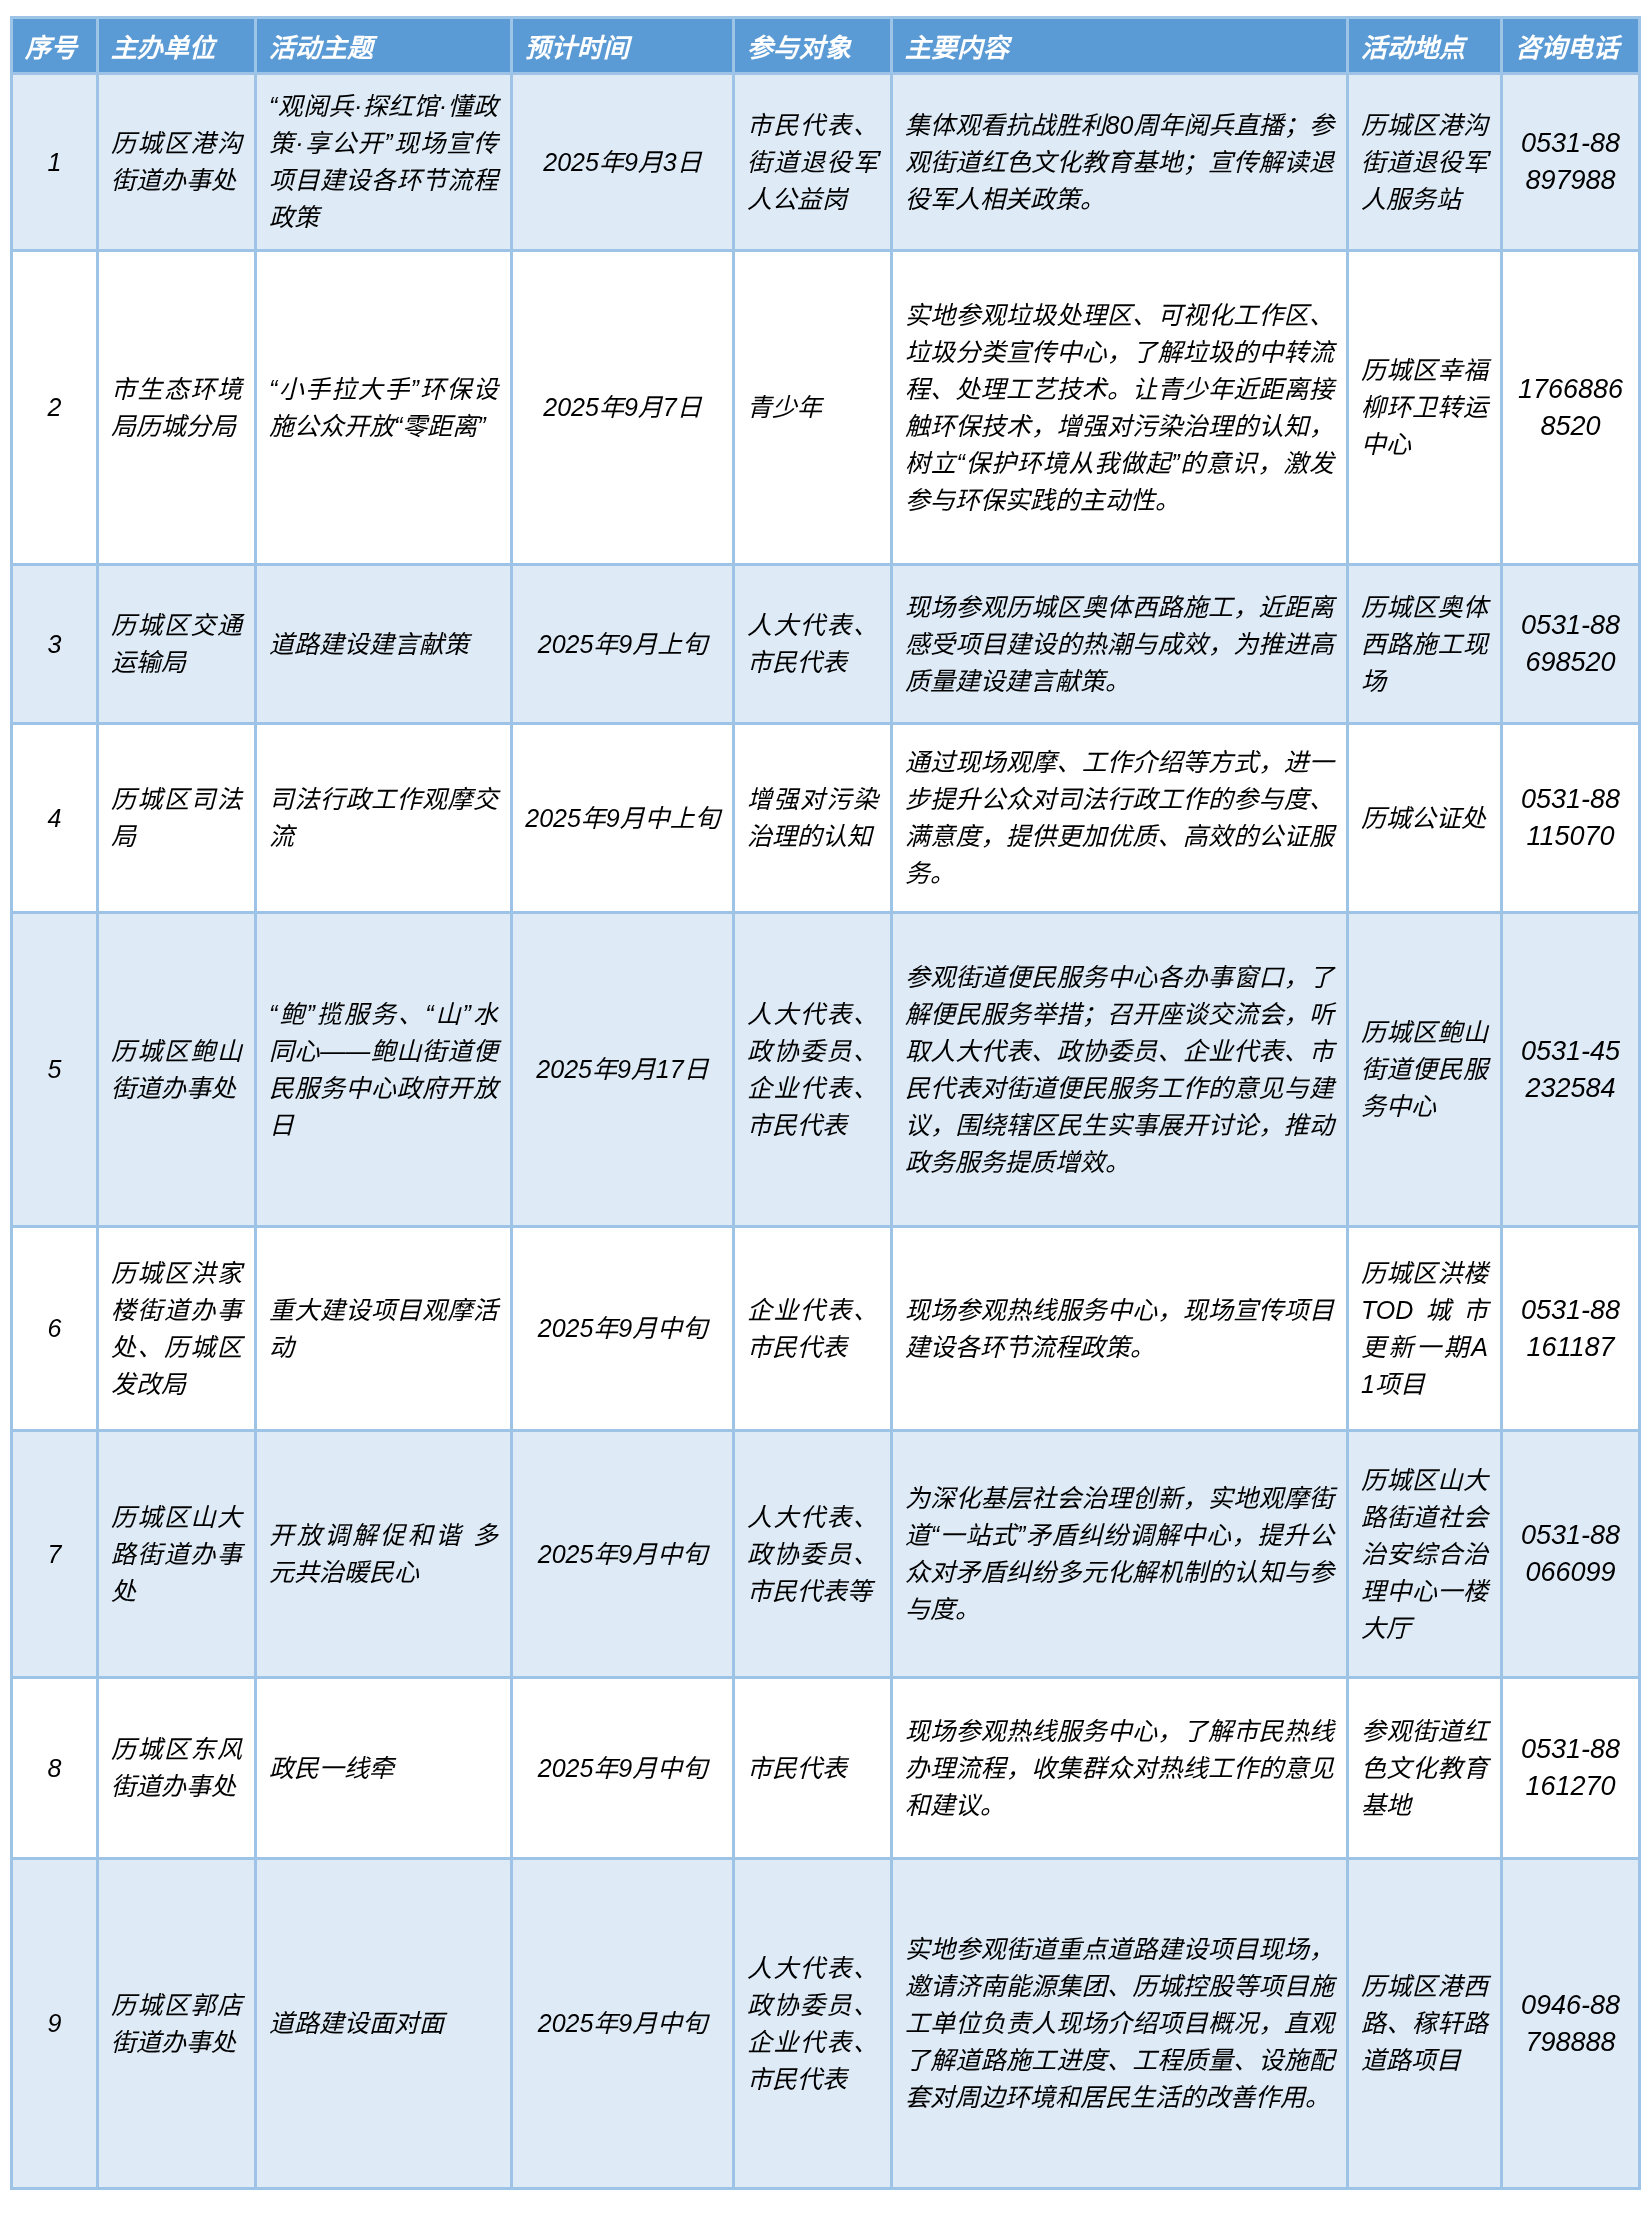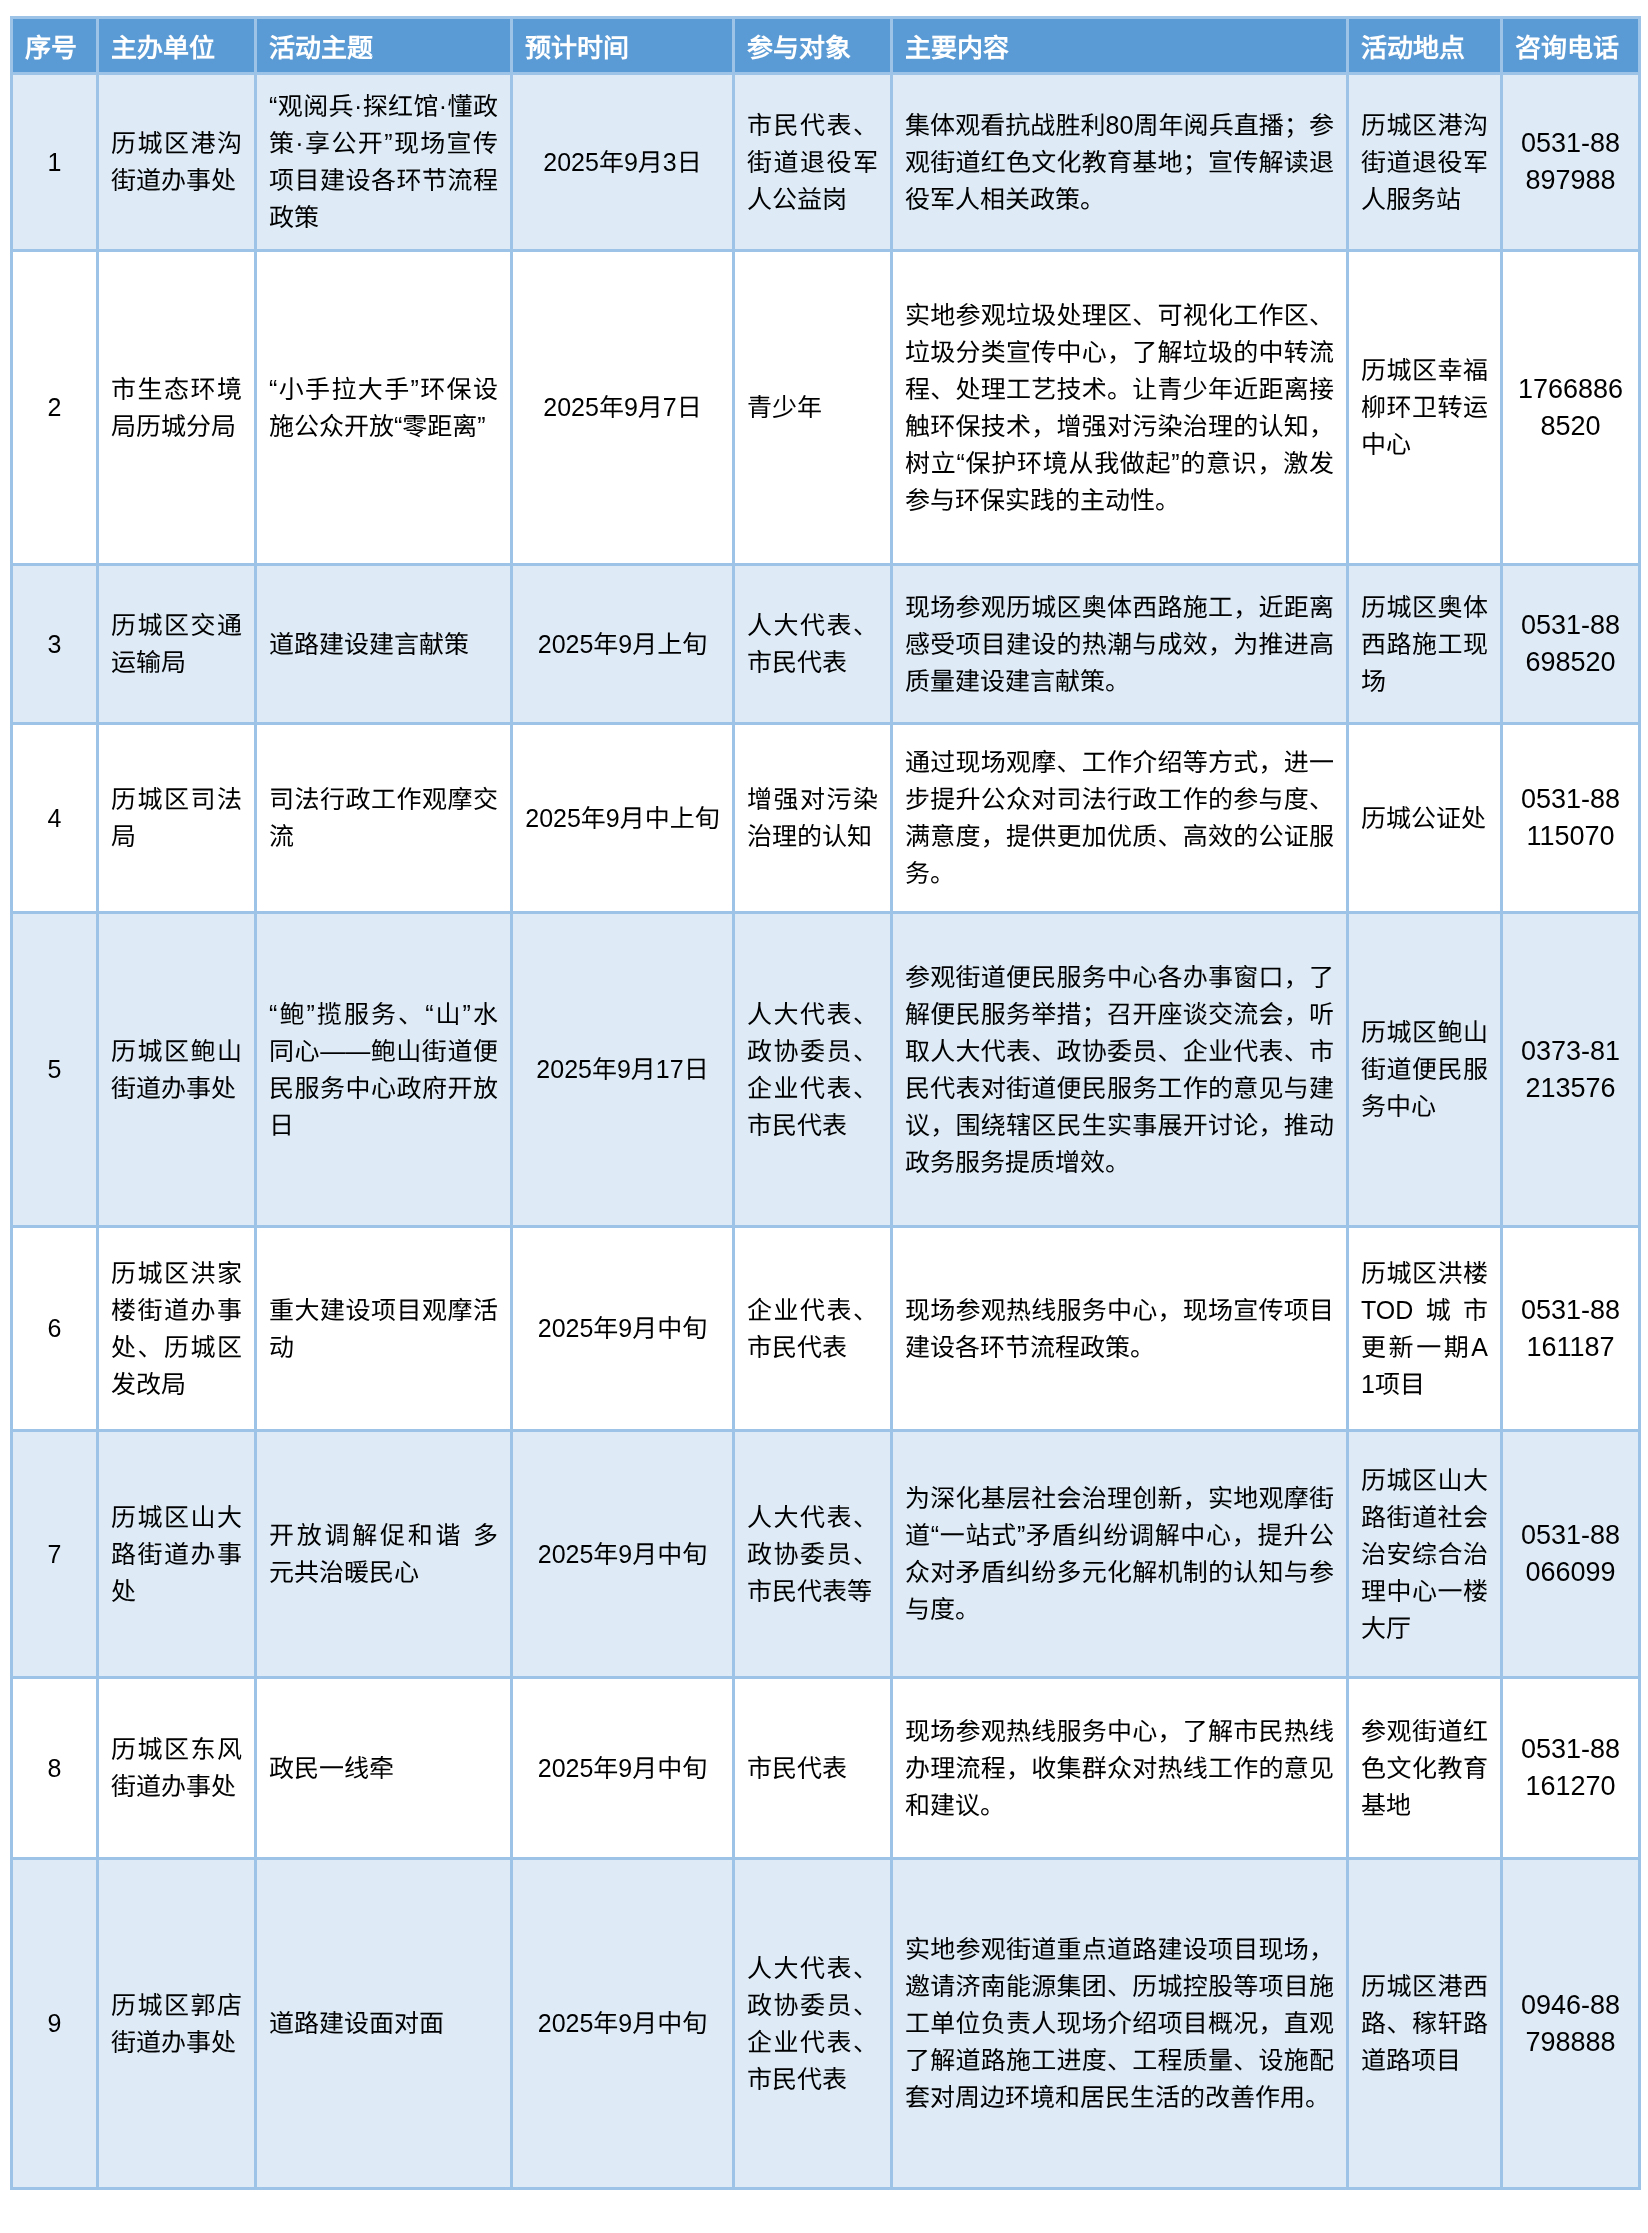--- a/index.html
+++ b/index.html
@@ -7,20 +7,21 @@
     padding: 0;
     background: #ffffff;
     font-family: "Liberation Sans", "DejaVu Sans", sans-serif;
     color: #000000;
   }
   .page {
     width: 1648px;
     box-sizing: border-box;
     padding: 16px 10px 4px 10px;
     background: #ffffff;
+    font-style: italic;
   }
   table.open-day {
     width: 1628px;
     border-collapse: collapse;
     table-layout: fixed;
   }
   table.open-day th,
   table.open-day td {
     border: 3px solid #9DC3E6;
     vertical-align: middle;
@@ -130,21 +131,21 @@
         <td class="col-phone">0531-88115070</td>
       </tr>
       <tr>
         <td class="col-seq">5</td>
         <td>历城区鲍山街道办事处</td>
         <td>“鲍”揽服务、“山”水同心——鲍山街道便民服务中心政府开放日</td>
         <td class="col-time">2025年9月17日</td>
         <td>人大代表、政协委员、企业代表、市民代表</td>
         <td>参观街道便民服务中心各办事窗口，了解便民服务举措；召开座谈交流会，听取人大代表、政协委员、企业代表、市民代表对街道便民服务工作的意见与建议，围绕辖区民生实事展开讨论，推动政务服务提质增效。</td>
         <td>历城区鲍山街道便民服务中心</td>
-        <td class="col-phone">0373-81213576</td>
+        <td class="col-phone">0531-45232584</td>
       </tr>
       <tr>
         <td class="col-seq">6</td>
         <td>历城区洪家楼街道办事处、历城区发改局</td>
         <td>重大建设项目观摩活动</td>
         <td class="col-time">2025年9月中旬</td>
         <td>企业代表、市民代表</td>
         <td>现场参观热线服务中心，现场宣传项目建设各环节流程政策。</td>
         <td>历城区洪楼TOD城市更新一期A1项目</td>
         <td class="col-phone">0531-88161187</td>

